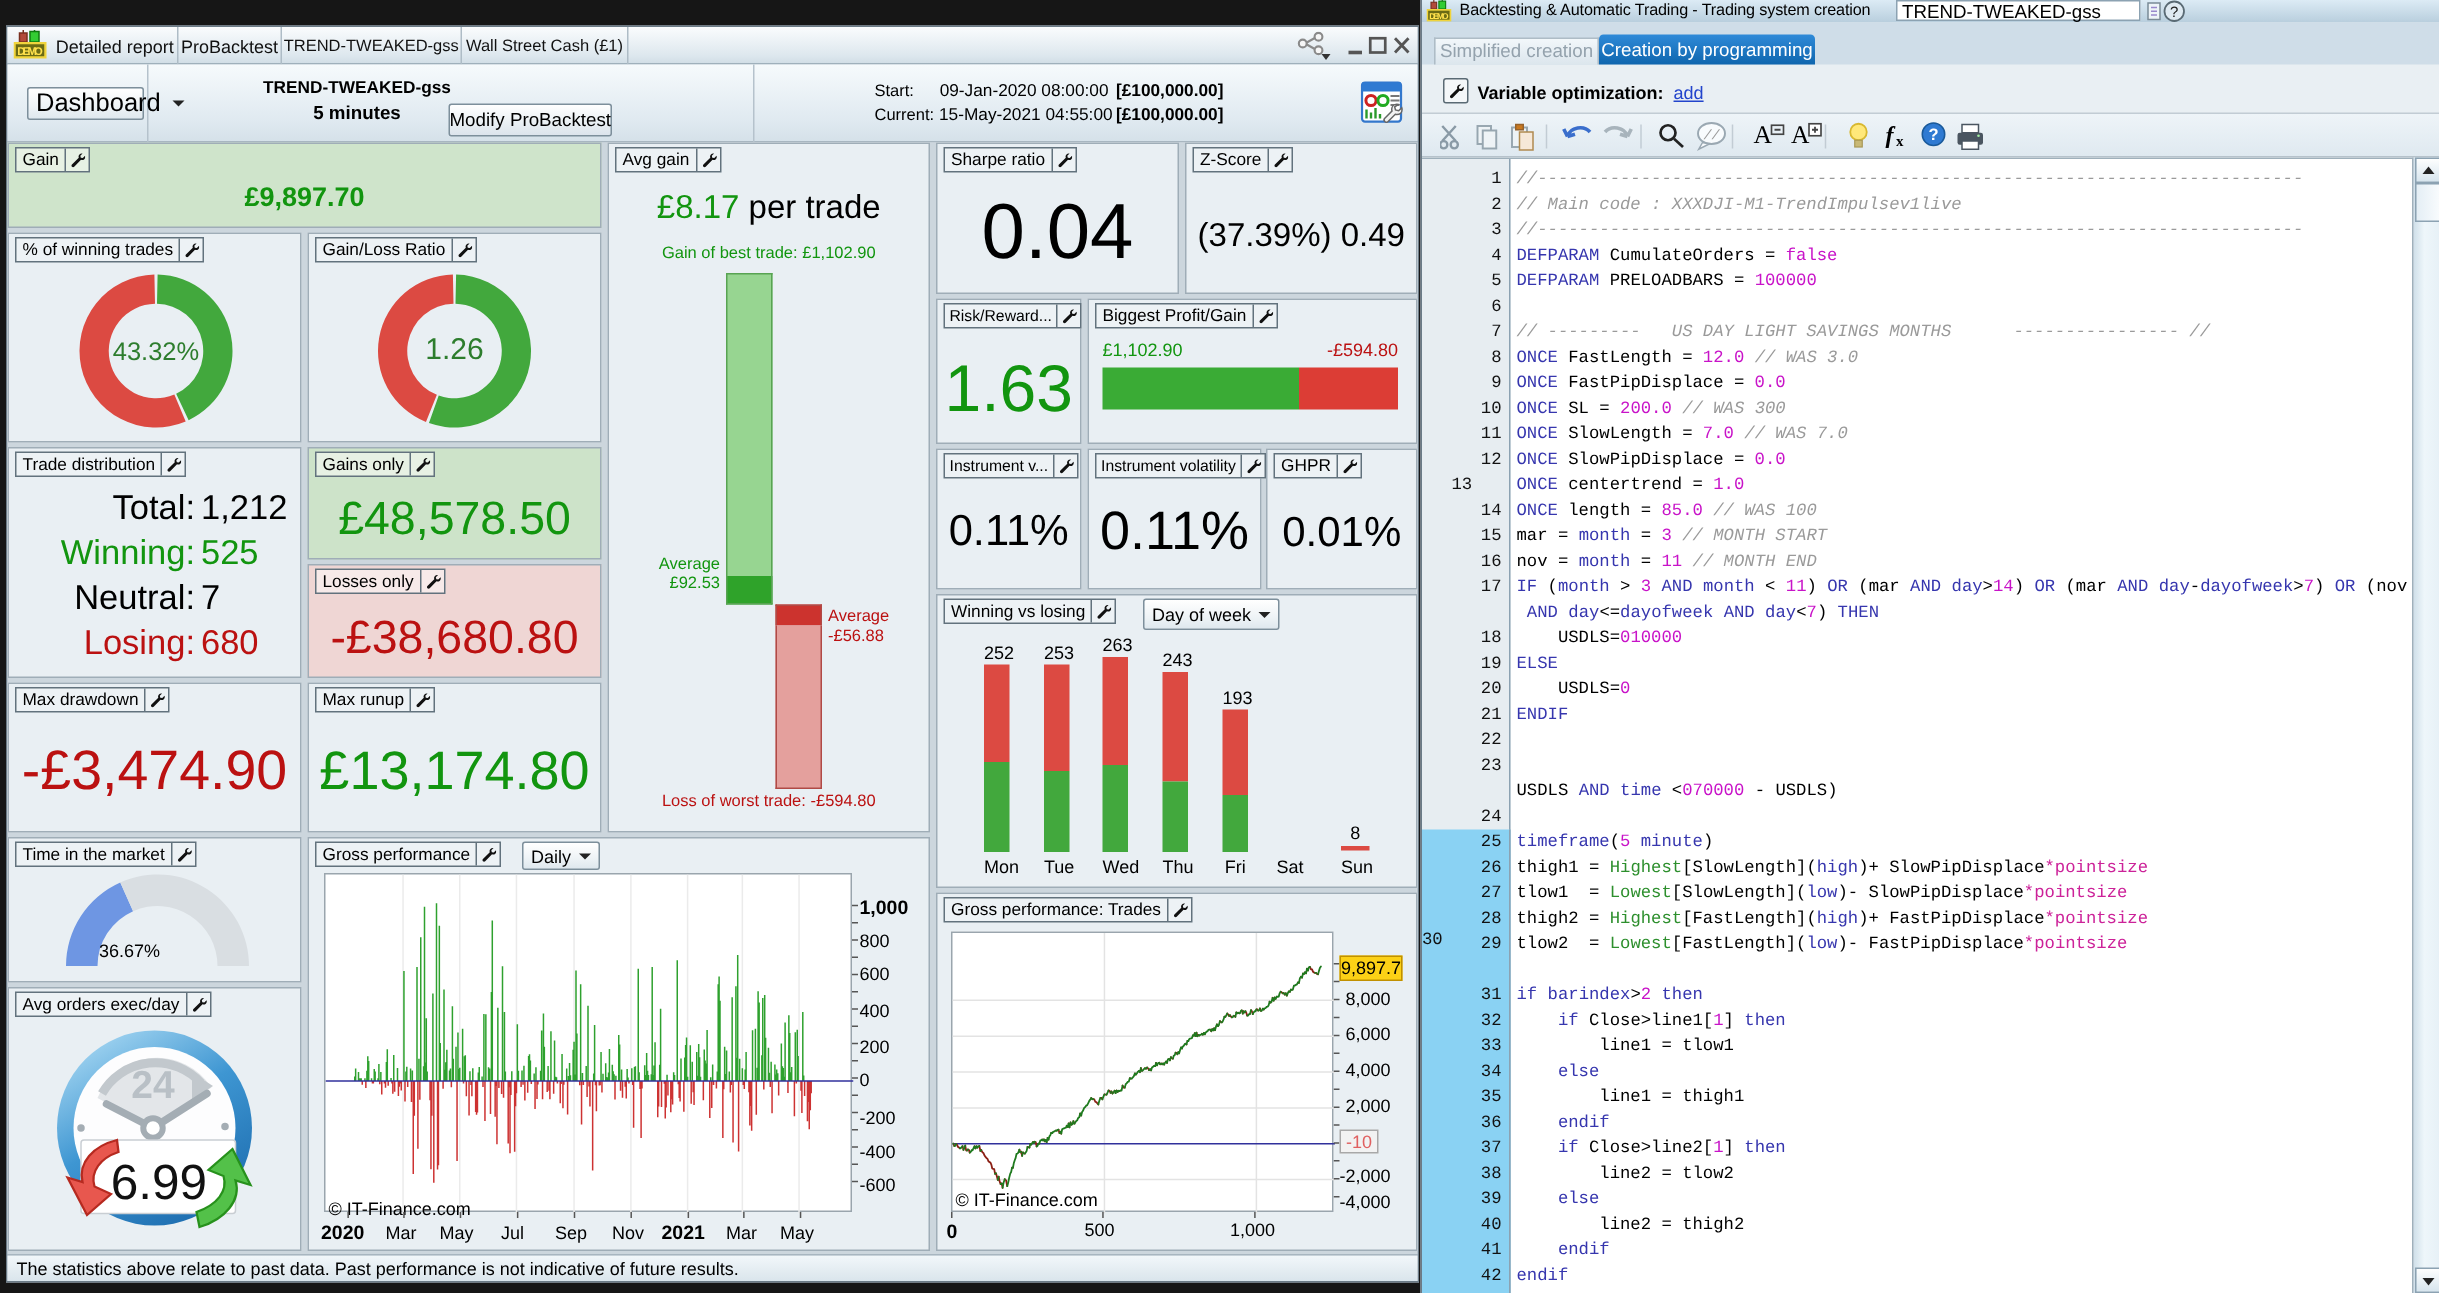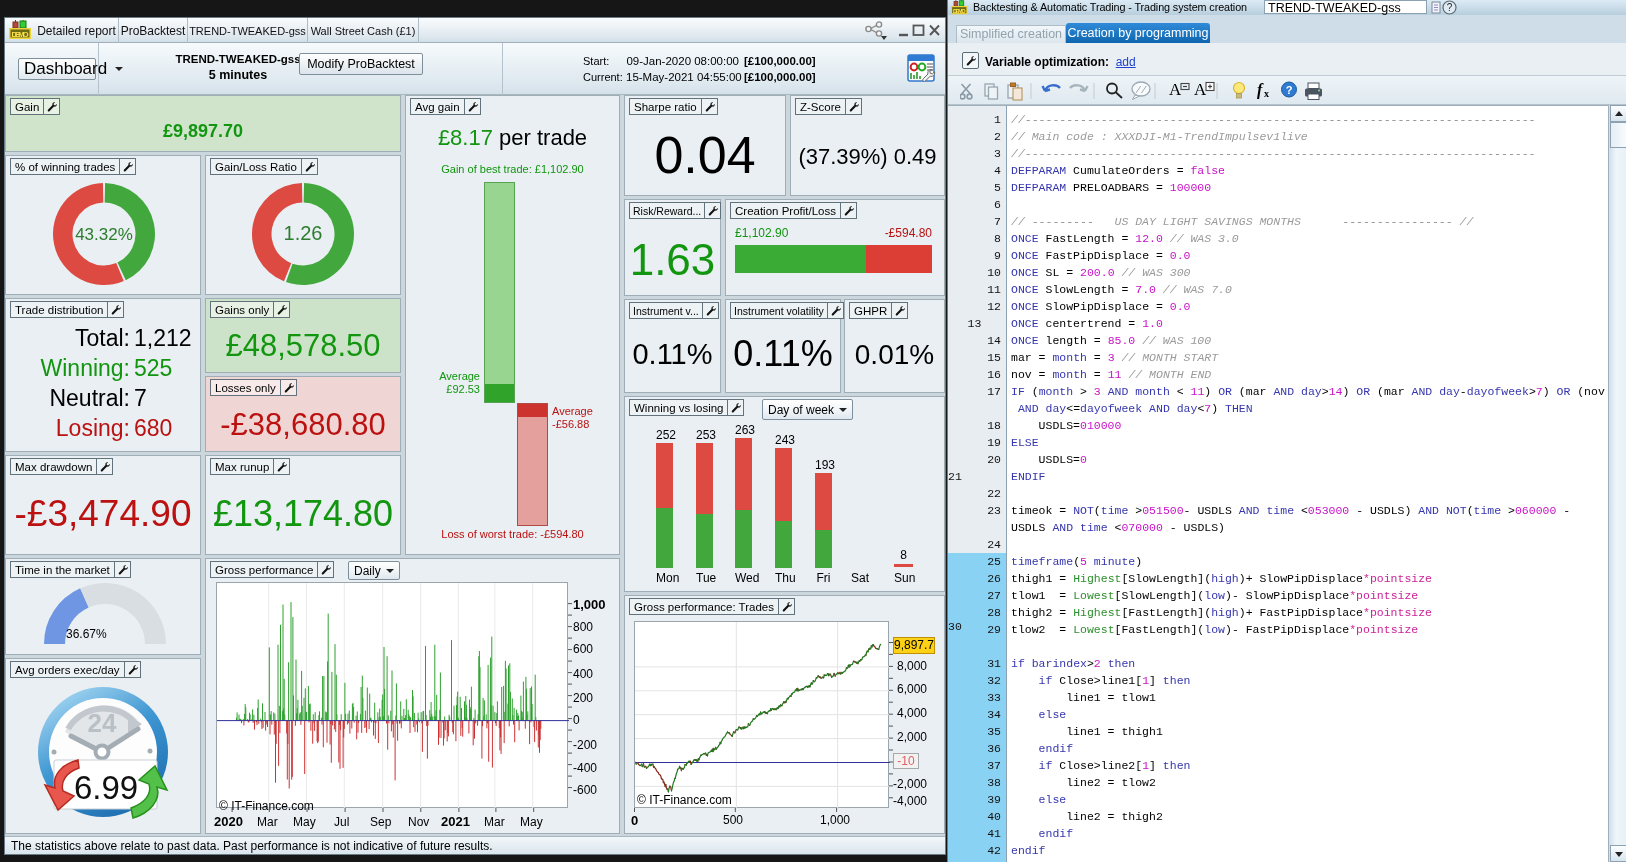--- a/index.html
+++ b/index.html
@@ -67,21 +67,21 @@
         <rect x="15.5" y="1.5" width="10" height="9.5" fill="none" stroke="#555" stroke-width="1.8"></rect>
         <path d="M32 1.5 41 11M41 1.5 32 11" stroke="#555" stroke-width="1.9"></path>
       </svg>
 </div>
 <div class="hdr">
  <div style="position:absolute;left:93px;top:0;width:1px;height:52px;background:#b5c2cc"></div>
  <div style="position:absolute;left:497px;top:0;width:1px;height:52px;background:#b5c2cc"></div>
  <div class="ddb" style="left:13px;top:15px;height:22px;width:78px;font-size:17px">Dashboard<span class="caret" style="margin-left:8px"></span></div>
  <div class="ab" style="left:108px;top:10px;width:250px;text-align:center;font-size:11.5px;font-weight:bold">TREND-TWEAKED-gss</div>
       <div class="ab" style="left:108px;top:25px;width:250px;text-align:center;font-size:12.5px;font-weight:bold">5 minutes</div>
- <div class="btn" style="left:294px;top:10px;width:124px;height:22px">Modify ProBacktest</div>
+ <div class="btn" style="left:294px;top:26px;width:109px;height:22px">Modify ProBacktest</div>
  <div class="ab" style="left:578px;top:11px;font-size:11px;line-height:15.5px">Start:<br>Current:</div>
  <div class="ab" style="left:621px;top:11px;font-size:11.5px;line-height:15.5px;text-align:right;width:113px;white-space:nowrap">09-Jan-2020 08:00:00<br>15-May-2021 04:55:00</div>
  <div class="ab" style="left:739px;top:11px;font-size:11.5px;line-height:15.5px;font-weight:bold">[£100,000.00]<br>[£100,000.00]</div>
  <svg class="ab" style="left:902px;top:11px" width="30" height="30" viewBox="0 0 30 30">
         <rect x="1" y="1" width="26" height="26" rx="2" fill="#fff" stroke="#3377cc" stroke-width="1.5"></rect>
         <rect x="1" y="1" width="26" height="6" fill="#2f7ad2"></rect>
         <circle cx="7" cy="13" r="3.4" fill="none" stroke="#cc2222" stroke-width="2"></circle>
         <circle cx="15" cy="13" r="3.4" fill="none" stroke="#22aa22" stroke-width="2"></circle>
         <g stroke="#777" stroke-width="1.3">
           <line x1="20" y1="10" x2="26" y2="10"></line>
@@ -189,21 +189,21 @@
     <span class="lw">
       <svg width="11" height="11" viewBox="0 0 14 14">
         <use href="#wr"></use>
       </svg>
     </span>
   </div>
 <div class="val gtxt" style="left:624px;top:235px;width:97px;font-size:44px">1.63</div>
 
 <div class="p" style="left:725px;top:199px;width:220px;height:97px"></div>
 <div class="lb" style="left:730px;top:202px">
-    <span class="lt">Creation Profit/Loss</span>
+    <span class="lt">Biggest Profit/Gain</span>
     <span class="lw">
       <svg width="11" height="11" viewBox="0 0 14 14">
         <use href="#wr"></use>
       </svg>
     </span>
   </div>
 <div class="ab gtxt" style="left:735px;top:226px;font-size:12px">£1,102.90</div>
 <div class="ab rtxt" style="left:872px;top:226px;font-size:12px;width:60px;text-align:right">-£594.80</div>
 <div class="ab" style="left:735px;top:245px;width:131px;height:28px;background:#3aab35"></div>
 <div class="ab" style="left:866px;top:245px;width:66px;height:28px;background:#dc3d35"></div>
@@ -593,25 +593,24 @@
       <div class="cw ab" style="left:63px;top:260px">nov = <span class="k">month</span> = <span class="n">11</span> <span class="c">// MONTH END</span></div>
       <div class="cw ab" style="left:0;top:277px;width:53px;text-align:right;color:#111">17</div>
       <div class="cw ab" style="left:63px;top:277px"><span class="k">IF</span> (<span class="k">month</span> &gt; <span class="n">3</span> <span class="k">AND</span> <span class="k">month</span> &lt; <span class="n">11</span>) <span class="k">OR</span> (mar <span class="k">AND</span> <span class="k">day</span>&gt;<span class="n">14</span>) <span class="k">OR</span> (mar <span class="k">AND</span> <span class="k">day</span>-<span class="k">dayofweek</span>&gt;<span class="n">7</span>) <span class="k">OR</span> (nov</div>
       <div class="cw ab" style="left:63px;top:294px"> <span class="k">AND</span> <span class="k">day</span>&lt;=<span class="k">dayofweek</span> <span class="k">AND</span> <span class="k">day</span>&lt;<span class="n">7</span>) <span class="k">THEN</span></div>
       <div class="cw ab" style="left:0;top:311px;width:53px;text-align:right;color:#111">18</div>
       <div class="cw ab" style="left:63px;top:311px">    USDLS=<span class="n">010000</span></div>
       <div class="cw ab" style="left:0;top:328px;width:53px;text-align:right;color:#111">19</div>
       <div class="cw ab" style="left:63px;top:328px"><span class="k">ELSE</span></div>
       <div class="cw ab" style="left:0;top:345px;width:53px;text-align:right;color:#111">20</div>
       <div class="cw ab" style="left:63px;top:345px">    USDLS=<span class="n">0</span></div>
-      <div class="cw ab" style="left:0;top:362px;width:53px;color:#111">21</div>
+      <div class="cw ab" style="left:0;top:362px;width:53px;text-align:right;color:#111">21</div>
       <div class="cw ab" style="left:63px;top:362px"><span class="k">ENDIF</span></div>
       <div class="cw ab" style="left:0;top:379px;width:53px;text-align:right;color:#111">22</div>
       <div class="cw ab" style="left:0;top:396px;width:53px;text-align:right;color:#111">23</div>
-      <div class="cw ab" style="left:63px;top:396px">timeok = <span class="k">NOT</span>(<span class="k">time</span> &gt;<span class="n">051500</span>- USDLS <span class="k">AND</span> <span class="k">time</span> &lt;<span class="n">053000</span> - USDLS) <span class="k">AND</span> <span class="k">NOT</span>(<span class="k">time</span> &gt;<span class="n">060000</span> -</div>
       <div class="cw ab" style="left:63px;top:413px">USDLS <span class="k">AND</span> <span class="k">time</span> &lt;<span class="n">070000</span> - USDLS)</div>
       <div class="cw ab" style="left:0;top:430px;width:53px;text-align:right;color:#111">24</div>
       <div class="cw ab" style="left:0;top:447px;width:53px;text-align:right;color:#111">25</div>
       <div class="cw ab" style="left:63px;top:447px"><span class="k">timeframe</span>(<span class="n">5</span> <span class="k">minute</span>)</div>
       <div class="cw ab" style="left:0;top:464px;width:53px;text-align:right;color:#111">26</div>
       <div class="cw ab" style="left:63px;top:464px">thigh1 = <span class="f">Highest</span>[SlowLength](<span class="k">high</span>)+ SlowPipDisplace<span class="ps">*pointsize</span></div>
       <div class="cw ab" style="left:0;top:481px;width:53px;text-align:right;color:#111">27</div>
       <div class="cw ab" style="left:63px;top:481px">tlow1&nbsp; = <span class="f">Lowest</span>[SlowLength](<span class="k">low</span>)- SlowPipDisplace<span class="ps">*pointsize</span></div>
       <div class="cw ab" style="left:0;top:498px;width:53px;text-align:right;color:#111">28</div>
       <div class="cw ab" style="left:63px;top:498px">thigh2 = <span class="f">Highest</span>[FastLength](<span class="k">high</span>)+ FastPipDisplace<span class="ps">*pointsize</span></div>

